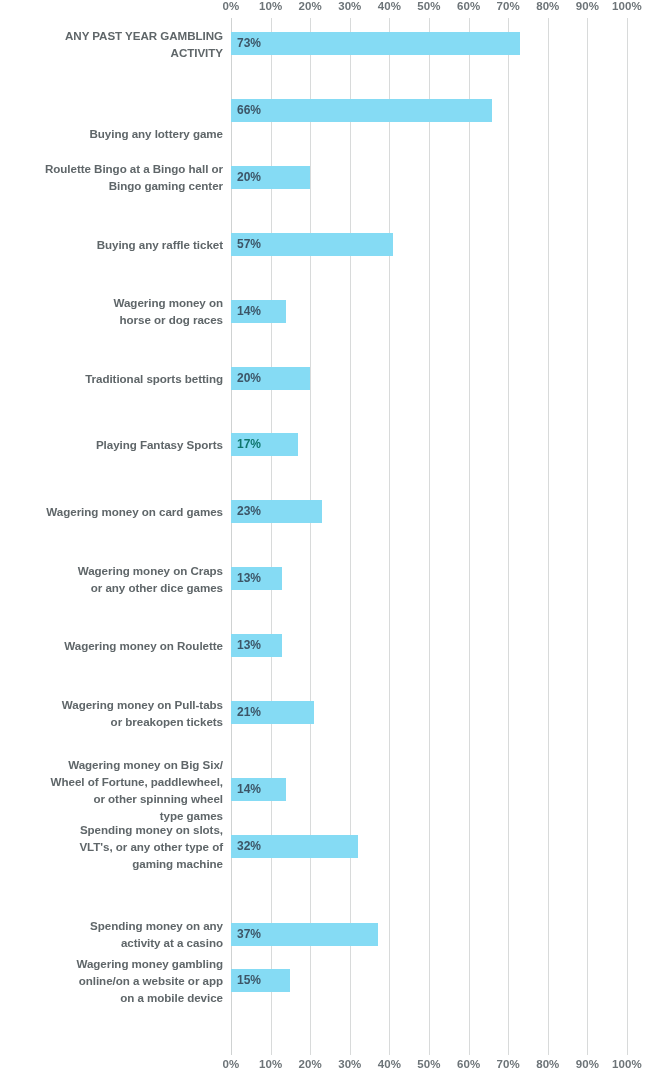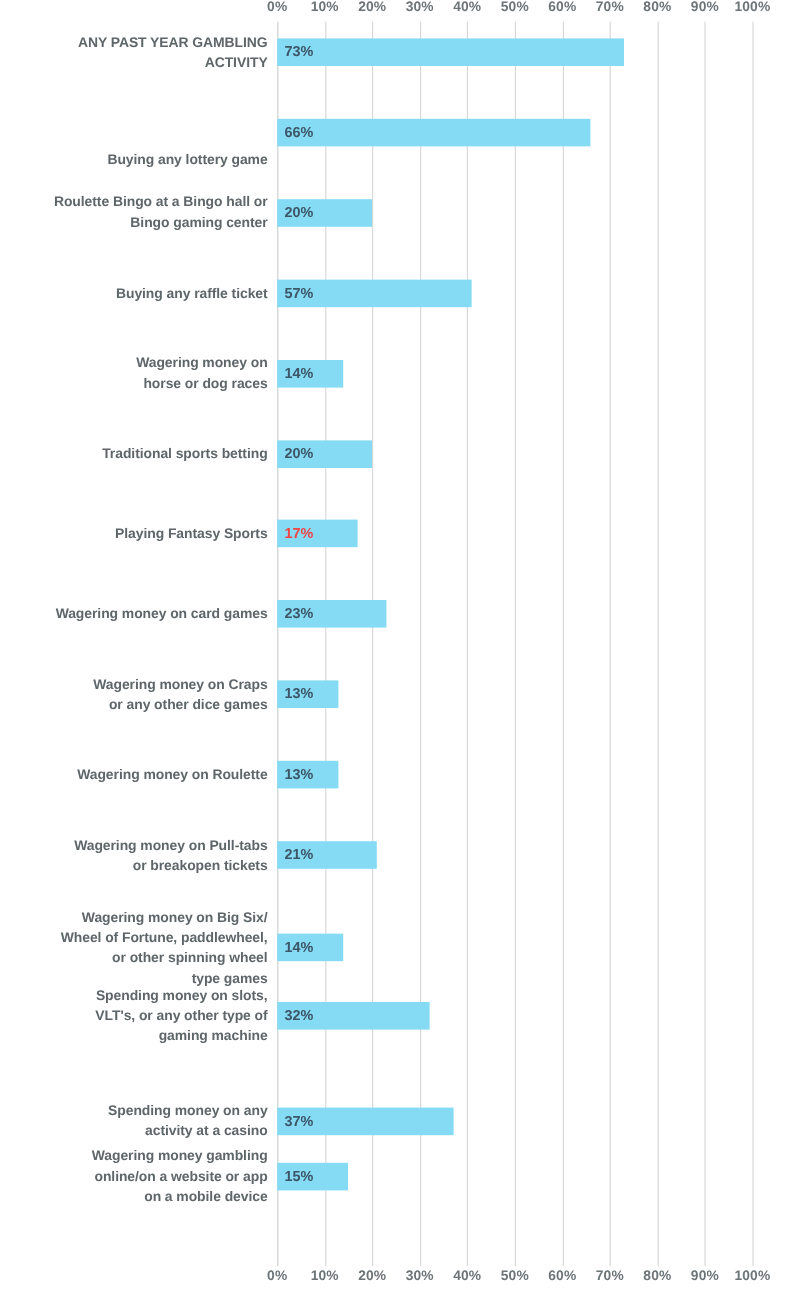--- a/index.html
+++ b/index.html
@@ -213,21 +213,21 @@
         <div class="bar" style="width: 79.2px; background: rgb(133, 219, 244);"></div>
         <div class="bar-value" style="color: rgb(60, 85, 103);">20%</div>
       </div>
     </div>
     <div class="row" style="top: 433.4px;">
       <div class="cat-label" style="top: 3px;">
         <div>Playing Fantasy Sports</div>
       </div>
       <div class="bar-wrap" style="width: 396px;">
         <div class="bar" style="width: 67.32px; background: rgb(133, 219, 244);"></div>
-        <div class="bar-value" style="color: #ef4444;">17%</div>
+        <div class="bar-value" style="color: #0f766e;">17%</div>
       </div>
     </div>
     <div class="row" style="top: 500.3px; text-decoration: underline;">
       <div class="cat-label" style="top: 3px;">
         <div>Wagering money on card games</div>
       </div>
       <div class="bar-wrap" style="width: 396px;">
         <div class="bar" style="width: 91.08px; background: rgb(133, 219, 244);"></div>
         <div class="bar-value" style="color: rgb(60, 85, 103);">23%</div>
       </div>

